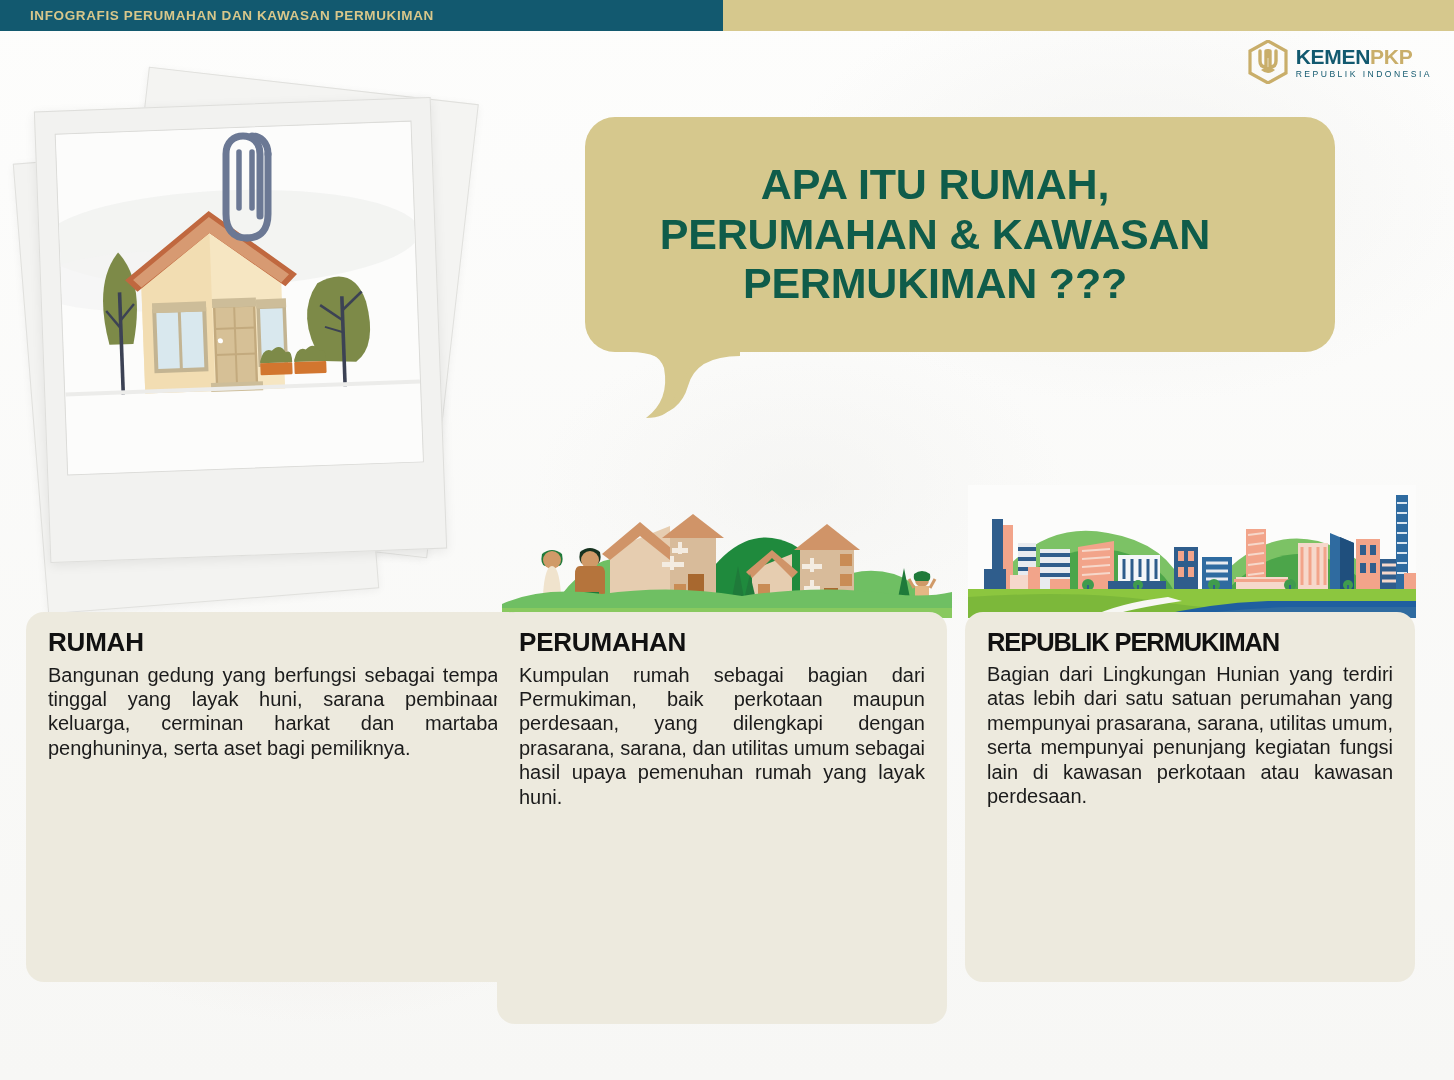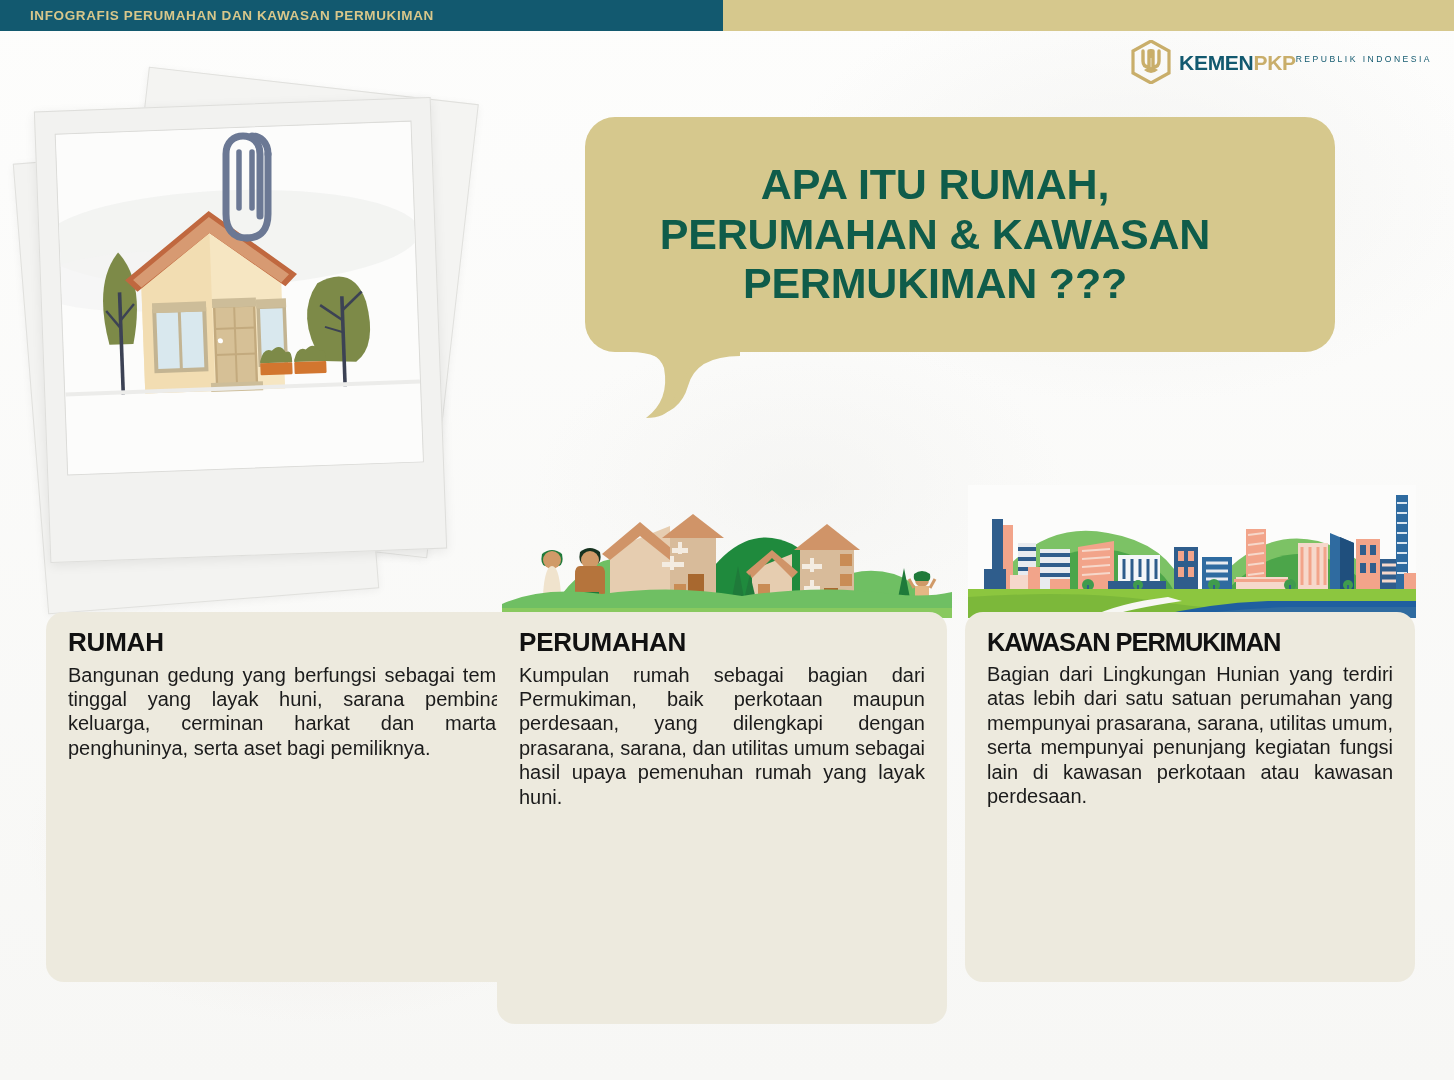--- a/index.html
+++ b/index.html
@@ -21,21 +21,21 @@
   .header-left{background:#12596f;height:31px;width:723px;display:flex;align-items:center;}
   .header-right{background:#d6c88d;height:31px;flex:1;}
   .header-title{
     color:#d8c78b;font-size:13.5px;font-weight:bold;letter-spacing:.62px;
     padding-left:30px;white-space:nowrap;
   }
 
   
   .logo{position:absolute;right:22px;top:40px;display:flex;align-items:center;gap:8px;}
   .logo-mark{width:40px;height:44px;flex:0 0 auto;}
-  .logo-text{display:flex;flex-direction:row;line-height:1;}
+  .logo-text{display:flex;flex-direction:column;line-height:1;}
   .logo-line1{font-size:21px;font-weight:bold;letter-spacing:-.3px;}
   .logo-line1 .kemen{color:#12596f;}
   .logo-line1 .pkp{color:#c9ae6a;}
   .logo-line2{font-size:8.6px;font-weight:normal;color:#12596f;letter-spacing:2.45px;margin-top:3px;}
 
   
   .polaroid-stack{position:absolute;left:22px;top:72px;width:470px;height:540px;}
   .sheet{position:absolute;background:#f1f1ef;border:1px solid #e0e0dd;
          box-shadow:0 2px 8px rgba(0,0,0,.05);}
   .sheet.back1{left:100px;top:12px;width:330px;height:455px;transform:rotate(6.5deg);background:#f4f4f2;}
@@ -59,21 +59,21 @@
 
   
   .illus{position:absolute;overflow:hidden;}
   .illus-village{left:502px;top:488px;width:450px;height:130px;}
   .illus-city{left:968px;top:485px;width:448px;height:133px;}
 
   
   .cards{position:absolute;left:0;top:612px;width:1454px;height:385px;}
   .card{position:absolute;background:#edeade;border-radius:18px;padding:16px 22px 18px 22px;
         box-sizing:border-box;}
-  .card-1{left:46px;top:0;width:500px;height:370px;}
+  .card-1{left:26px;top:0;width:500px;height:370px;}
   .card-2{left:497px;top:0;width:450px;height:412px;}
   .card-3{left:965px;top:0;width:450px;height:370px;}
   .card-title{font-size:26px;font-weight:bold;color:#111;letter-spacing:-.2px;
               margin:0 0 6px 0;line-height:1.1;}
   .card-title.narrow{font-size:25.5px;letter-spacing:-1.1px;}
   .card-body{font-size:20px;line-height:1.22;color:#1b1b1b;text-align:justify;
              text-justify:inter-word;margin:0;}
 
   
   .source{position:absolute;left:62px;top:1018px;width:1340px;
@@ -379,20 +379,20 @@
       <div class="card-title">RUMAH</div>
       <p class="card-body">Bangunan gedung yang berfungsi sebagai tempat tinggal yang layak huni, sarana pembinaan keluarga, cerminan harkat dan martabat penghuninya, serta aset bagi pemiliknya.</p>
     </div>
 
     <div class="card card-2">
       <div class="card-title">PERUMAHAN</div>
       <p class="card-body">Kumpulan rumah sebagai bagian dari Permukiman, baik perkotaan maupun perdesaan, yang dilengkapi dengan prasarana, sarana, dan utilitas umum sebagai hasil upaya pemenuhan rumah yang layak huni.</p>
     </div>
 
     <div class="card card-3">
-      <div class="card-title narrow">KAWASAN PERMUKIMAN</div>
+      <div class="card-title narrow">REPUBLIK PERMUKIMAN</div>
       <p class="card-body">Bagian dari Lingkungan Hunian yang terdiri atas lebih dari satu satuan perumahan yang mempunyai prasarana, sarana, utilitas umum, serta mempunyai penunjang kegiatan fungsi lain di kawasan perkotaan atau kawasan perdesaan.</p>
     </div>
 
   </div>
 
 
 </div>
 
 </body></html>

